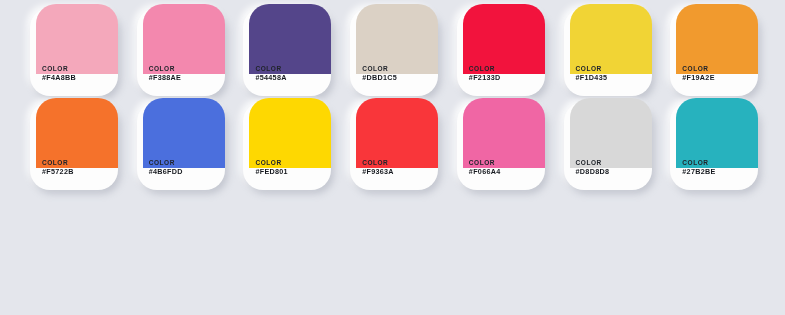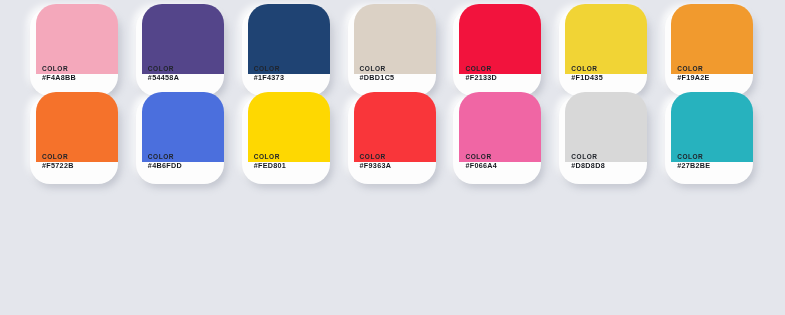--- a/index.html
+++ b/index.html
@@ -18,20 +18,21 @@
 
   #palette-grid {
     width:785px;
     height:273px;
     display:grid;
     grid-template-columns:repeat(7, 1fr);
     grid-template-rows:repeat(3, 1fr);
     column-gap:0px;
     row-gap:0px;
     padding:8px 22px 10px 22px;
+    gap:6px;
   }
 
   .swatch-cell {
     position:relative;
     display:flex;
     align-items:center;
     justify-content:flex-start;
   }
 
   
@@ -93,38 +94,38 @@
       <div class="swatch-card">
         <div class="swatch-color" style="background: rgb(244, 168, 187);"></div>
         <div class="swatch-label">
           <span class="label-title">COLOR</span>
           <span class="label-hex">#F4A8BB</span>
         </div>
       </div>
     </div>
     <div class="swatch-cell">
       <div class="swatch-card">
+        <div class="swatch-color" style="background: rgb(243, 136, 174);"></div>
+        <div class="swatch-label">
+          <span class="label-title">COLOR</span>
+          <span class="label-hex">#F388AE</span>
+        </div>
+      </div>
+    </div>
+    <div class="swatch-cell">
+      <div class="swatch-card">
         <div class="swatch-color" style="background: rgb(84, 69, 138);"></div>
         <div class="swatch-label">
           <span class="label-title">COLOR</span>
           <span class="label-hex">#54458A</span>
         </div>
       </div>
     </div>
     <div class="swatch-cell">
       <div class="swatch-card">
-        <div class="swatch-color" style="background: rgb(31, 67, 115);"></div>
-        <div class="swatch-label">
-          <span class="label-title">COLOR</span>
-          <span class="label-hex">#1F4373</span>
-        </div>
-      </div>
-    </div>
-    <div class="swatch-cell">
-      <div class="swatch-card">
         <div class="swatch-color" style="background: rgb(219, 209, 197);"></div>
         <div class="swatch-label">
           <span class="label-title">COLOR</span>
           <span class="label-hex">#DBD1C5</span>
         </div>
       </div>
     </div>
     <div class="swatch-cell">
       <div class="swatch-card">
         <div class="swatch-color" style="background: rgb(242, 19, 61);"></div>

